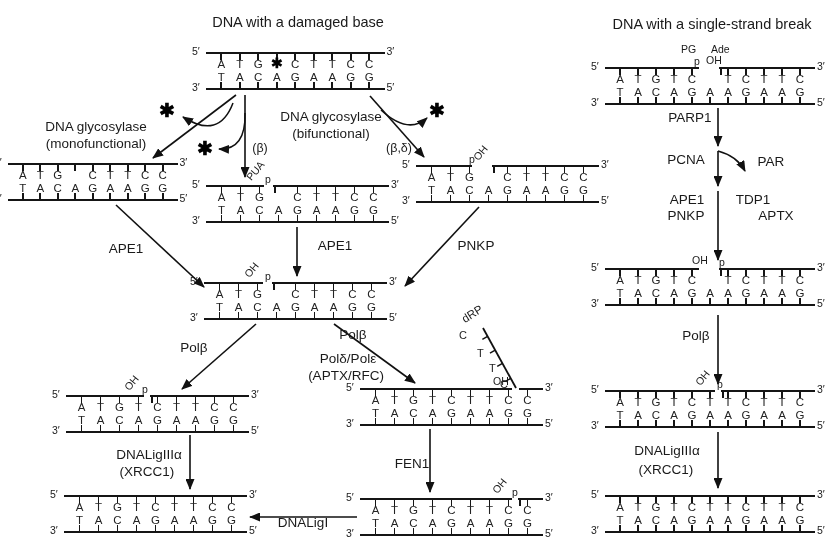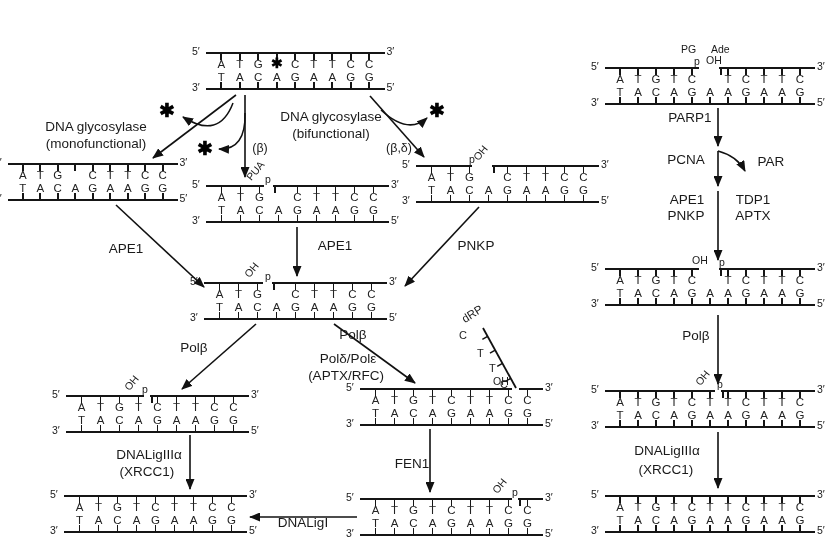--- a/index.html
+++ b/index.html
@@ -17,20 +17,22 @@
   .ann.diag{transform-origin:left bottom;}
   .ast{position:absolute;transform:translate(-50%,-50%);font-size:19px;font-weight:bold;color:#000;}
   .flap-letter{position:absolute;font-size:11px;color:#232323;line-height:11px;}
   .flap-end{position:absolute;font-size:11.5px;color:#1a1a1a;transform-origin:left bottom;white-space:nowrap;}
   svg#arrows{position:absolute;left:0;top:0;pointer-events:none;}
 </style>
 </head>
 <body>
 
 <div id="stage">
+  <div class="title" style="left:298px;top:14px">DNA with a damaged base</div>
+  <div class="title" style="left:712px;top:16px">DNA with a single-strand break</div>
 <svg id="arrows" width="836" height="546">
       <defs>
         <marker id="ah" markerUnits="userSpaceOnUse" markerWidth="12" markerHeight="9" refX="10" refY="4.5" orient="auto">
           <path d="M0,0 L11,4.5 L0,9 z" fill="#111"></path>
         </marker>
       </defs>
       <line x1="236" y1="95" x2="153" y2="158" stroke="#111" stroke-width="1.6" marker-end="url(#ah)"></line>
       <line x1="245" y1="95" x2="245" y2="177" stroke="#111" stroke-width="1.6" marker-end="url(#ah)"></line>
       <line x1="370" y1="96" x2="424" y2="157" stroke="#111" stroke-width="1.6" marker-end="url(#ah)"></line>
       <line x1="116" y1="205" x2="204" y2="287" stroke="#111" stroke-width="1.6" marker-end="url(#ah)"></line>
@@ -701,21 +703,21 @@
     <div class="lbl" style="left: 149px; top: 447px;">DNALigIIIα</div>
     <div class="lbl" style="left: 147px; top: 464px;">(XRCC1)</div>
     <div class="lbl" style="left: 412px; top: 456px;">FEN1</div>
     <div class="lbl" style="left: 303px; top: 494px; margin-top: 21px;">DNALigI</div>
     <div class="lbl" style="left: 690px; top: 110px;">PARP1</div>
     <div class="lbl" style="left: 686px; top: 152px;">PCNA</div>
     <div class="lbl" style="left: 771px; top: 154px;">PAR</div>
     <div class="lbl" style="left: 687px; top: 192px;">APE1</div>
     <div class="lbl" style="left: 686px; top: 208px;">PNKP</div>
     <div class="lbl" style="left: 753px; top: 192px;">TDP1</div>
-    <div class="lbl" style="left: 753px; top: 208px;">APTX</div>
+    <div class="lbl" style="left: 776px; top: 208px;">APTX</div>
     <div class="lbl" style="left: 696px; top: 328px;">Polβ</div>
     <div class="lbl" style="left: 667px; top: 443px;">DNALigIIIα</div>
     <div class="lbl" style="left: 666px; top: 462px;">(XRCC1)</div>
     <div class="ast" style="left: 167px; top: 110px;">✱</div>
     <div class="ast" style="left: 205px; top: 148px;">✱</div>
     <div class="ast" style="left: 437px; top: 110px;">✱</div>
     <span class="flap-letter" style="left: 459px; top: 330px;">C</span>
     <span class="flap-letter" style="left: 477px; top: 348px;">T</span>
     <span class="flap-letter" style="left: 489px; top: 363px;">T</span>
     <span class="flap-letter" style="left: 500px; top: 379px;">C</span>

